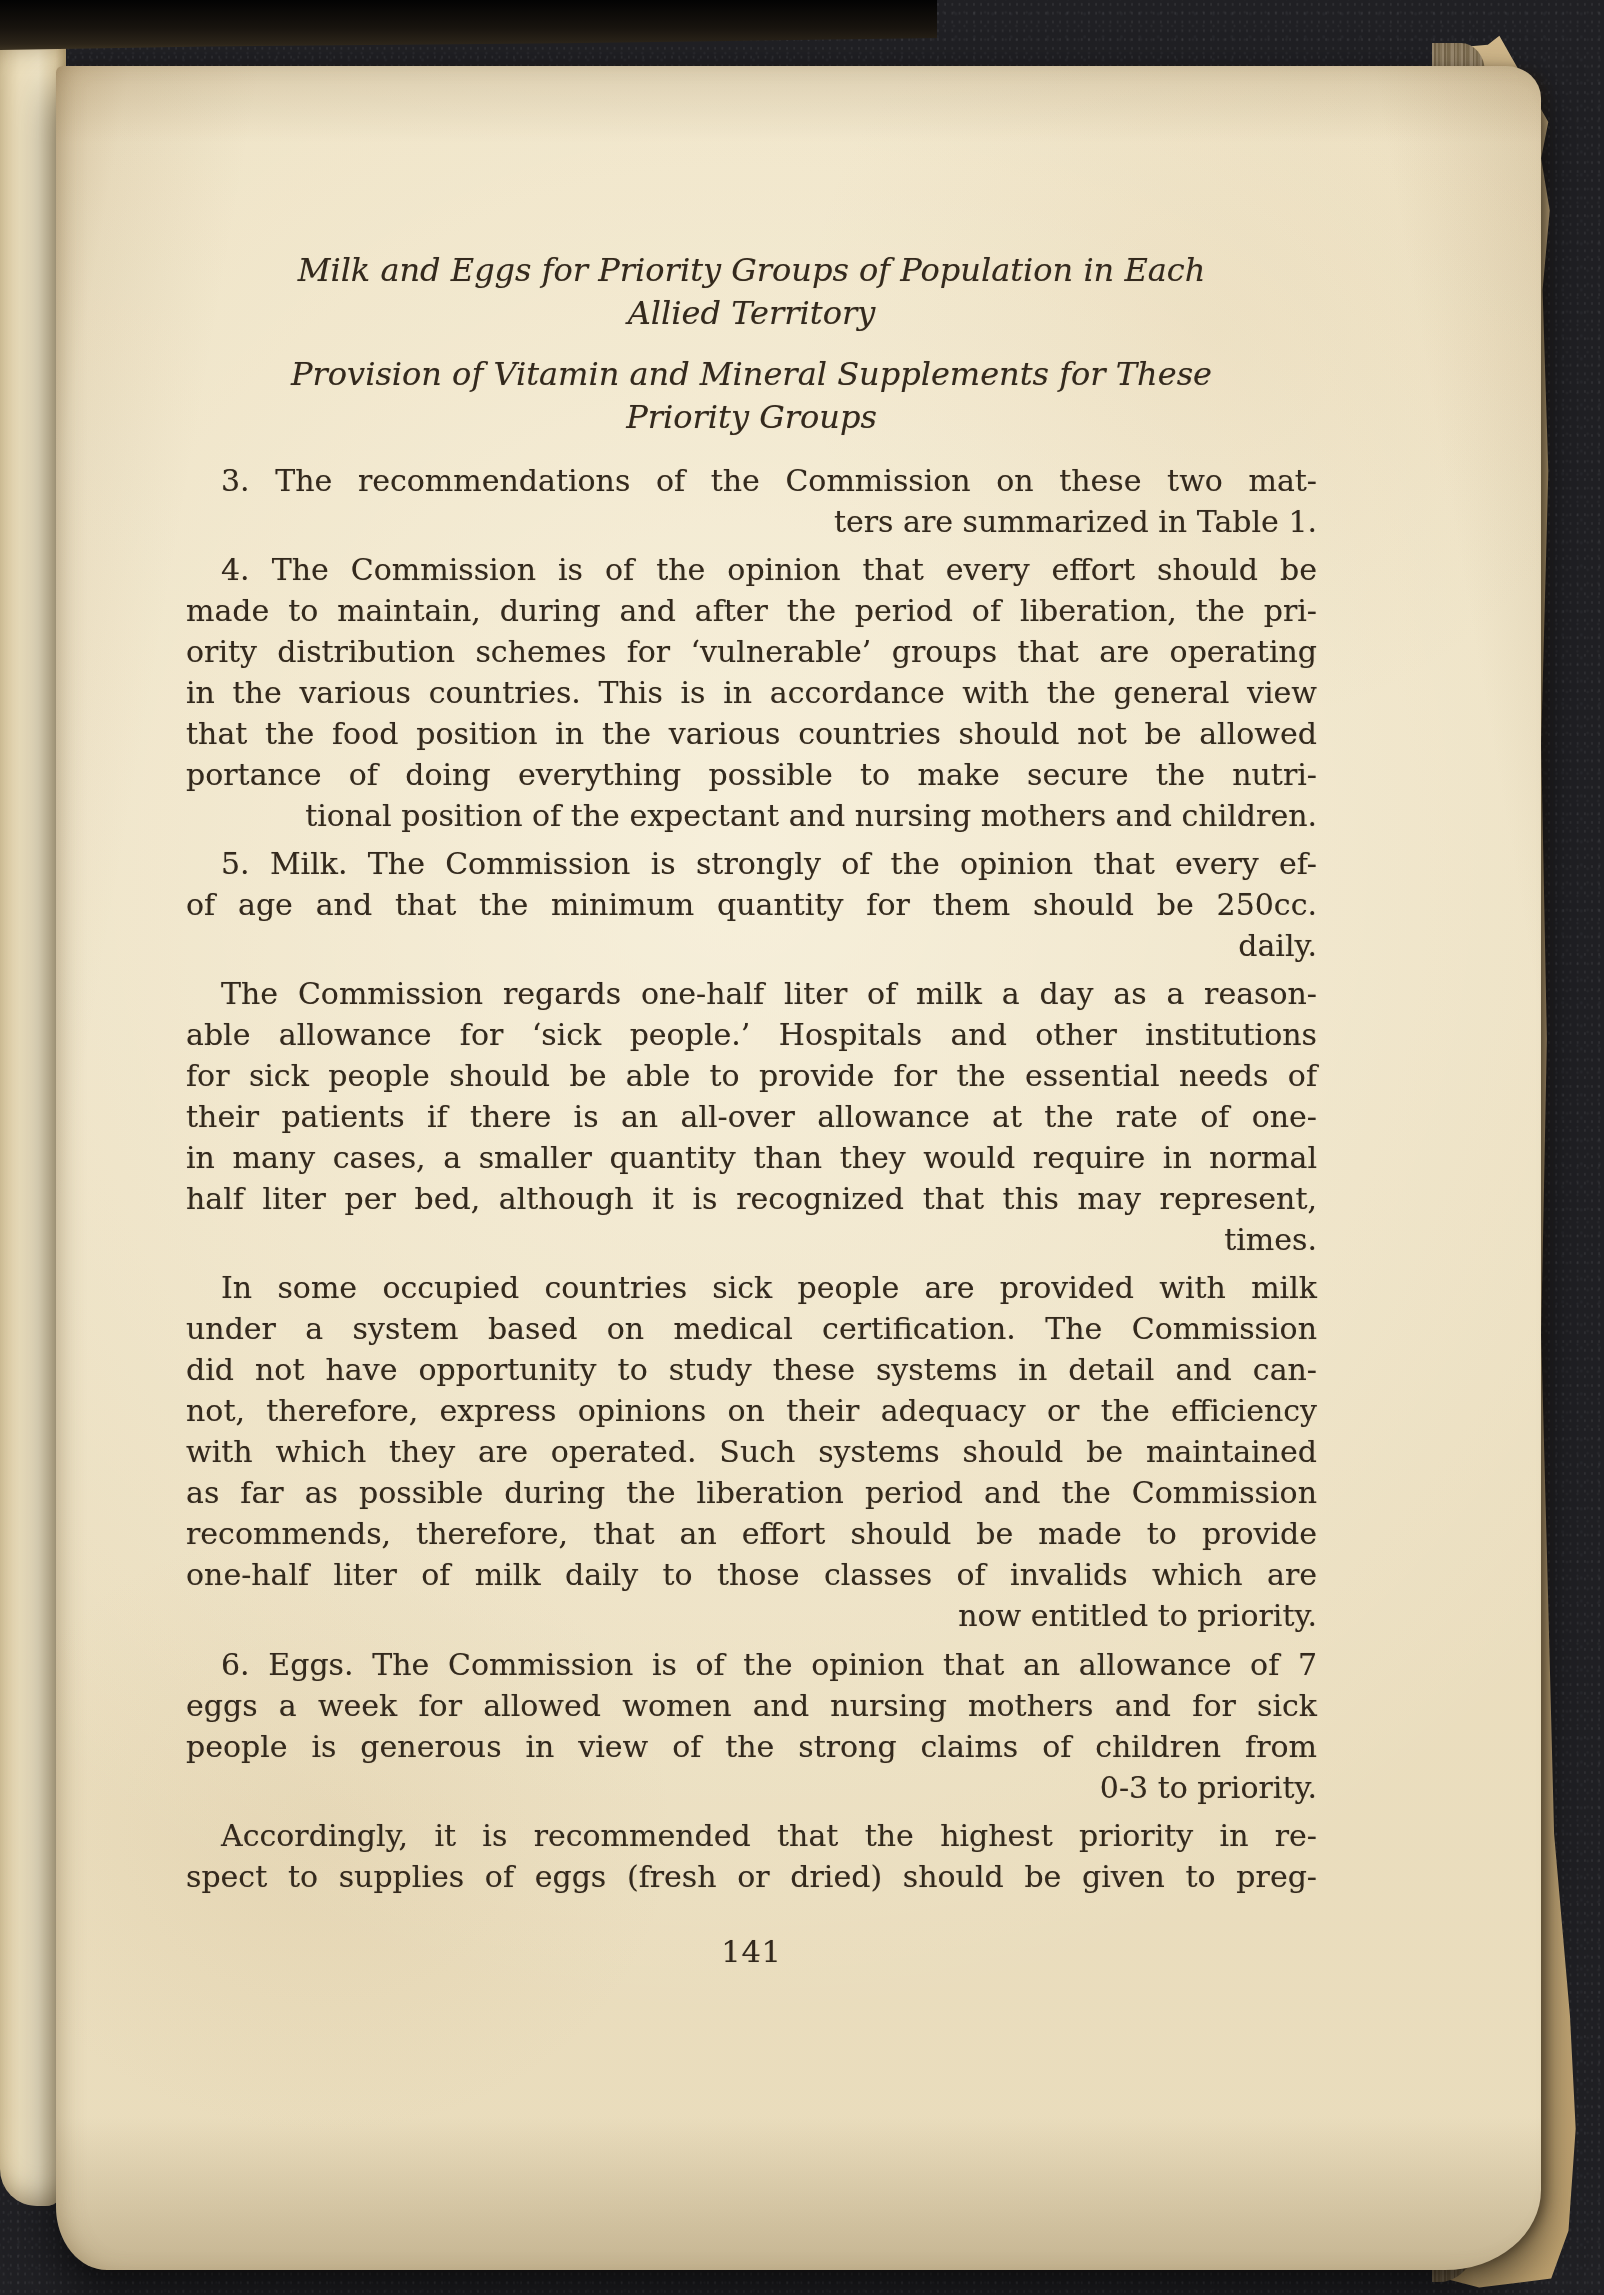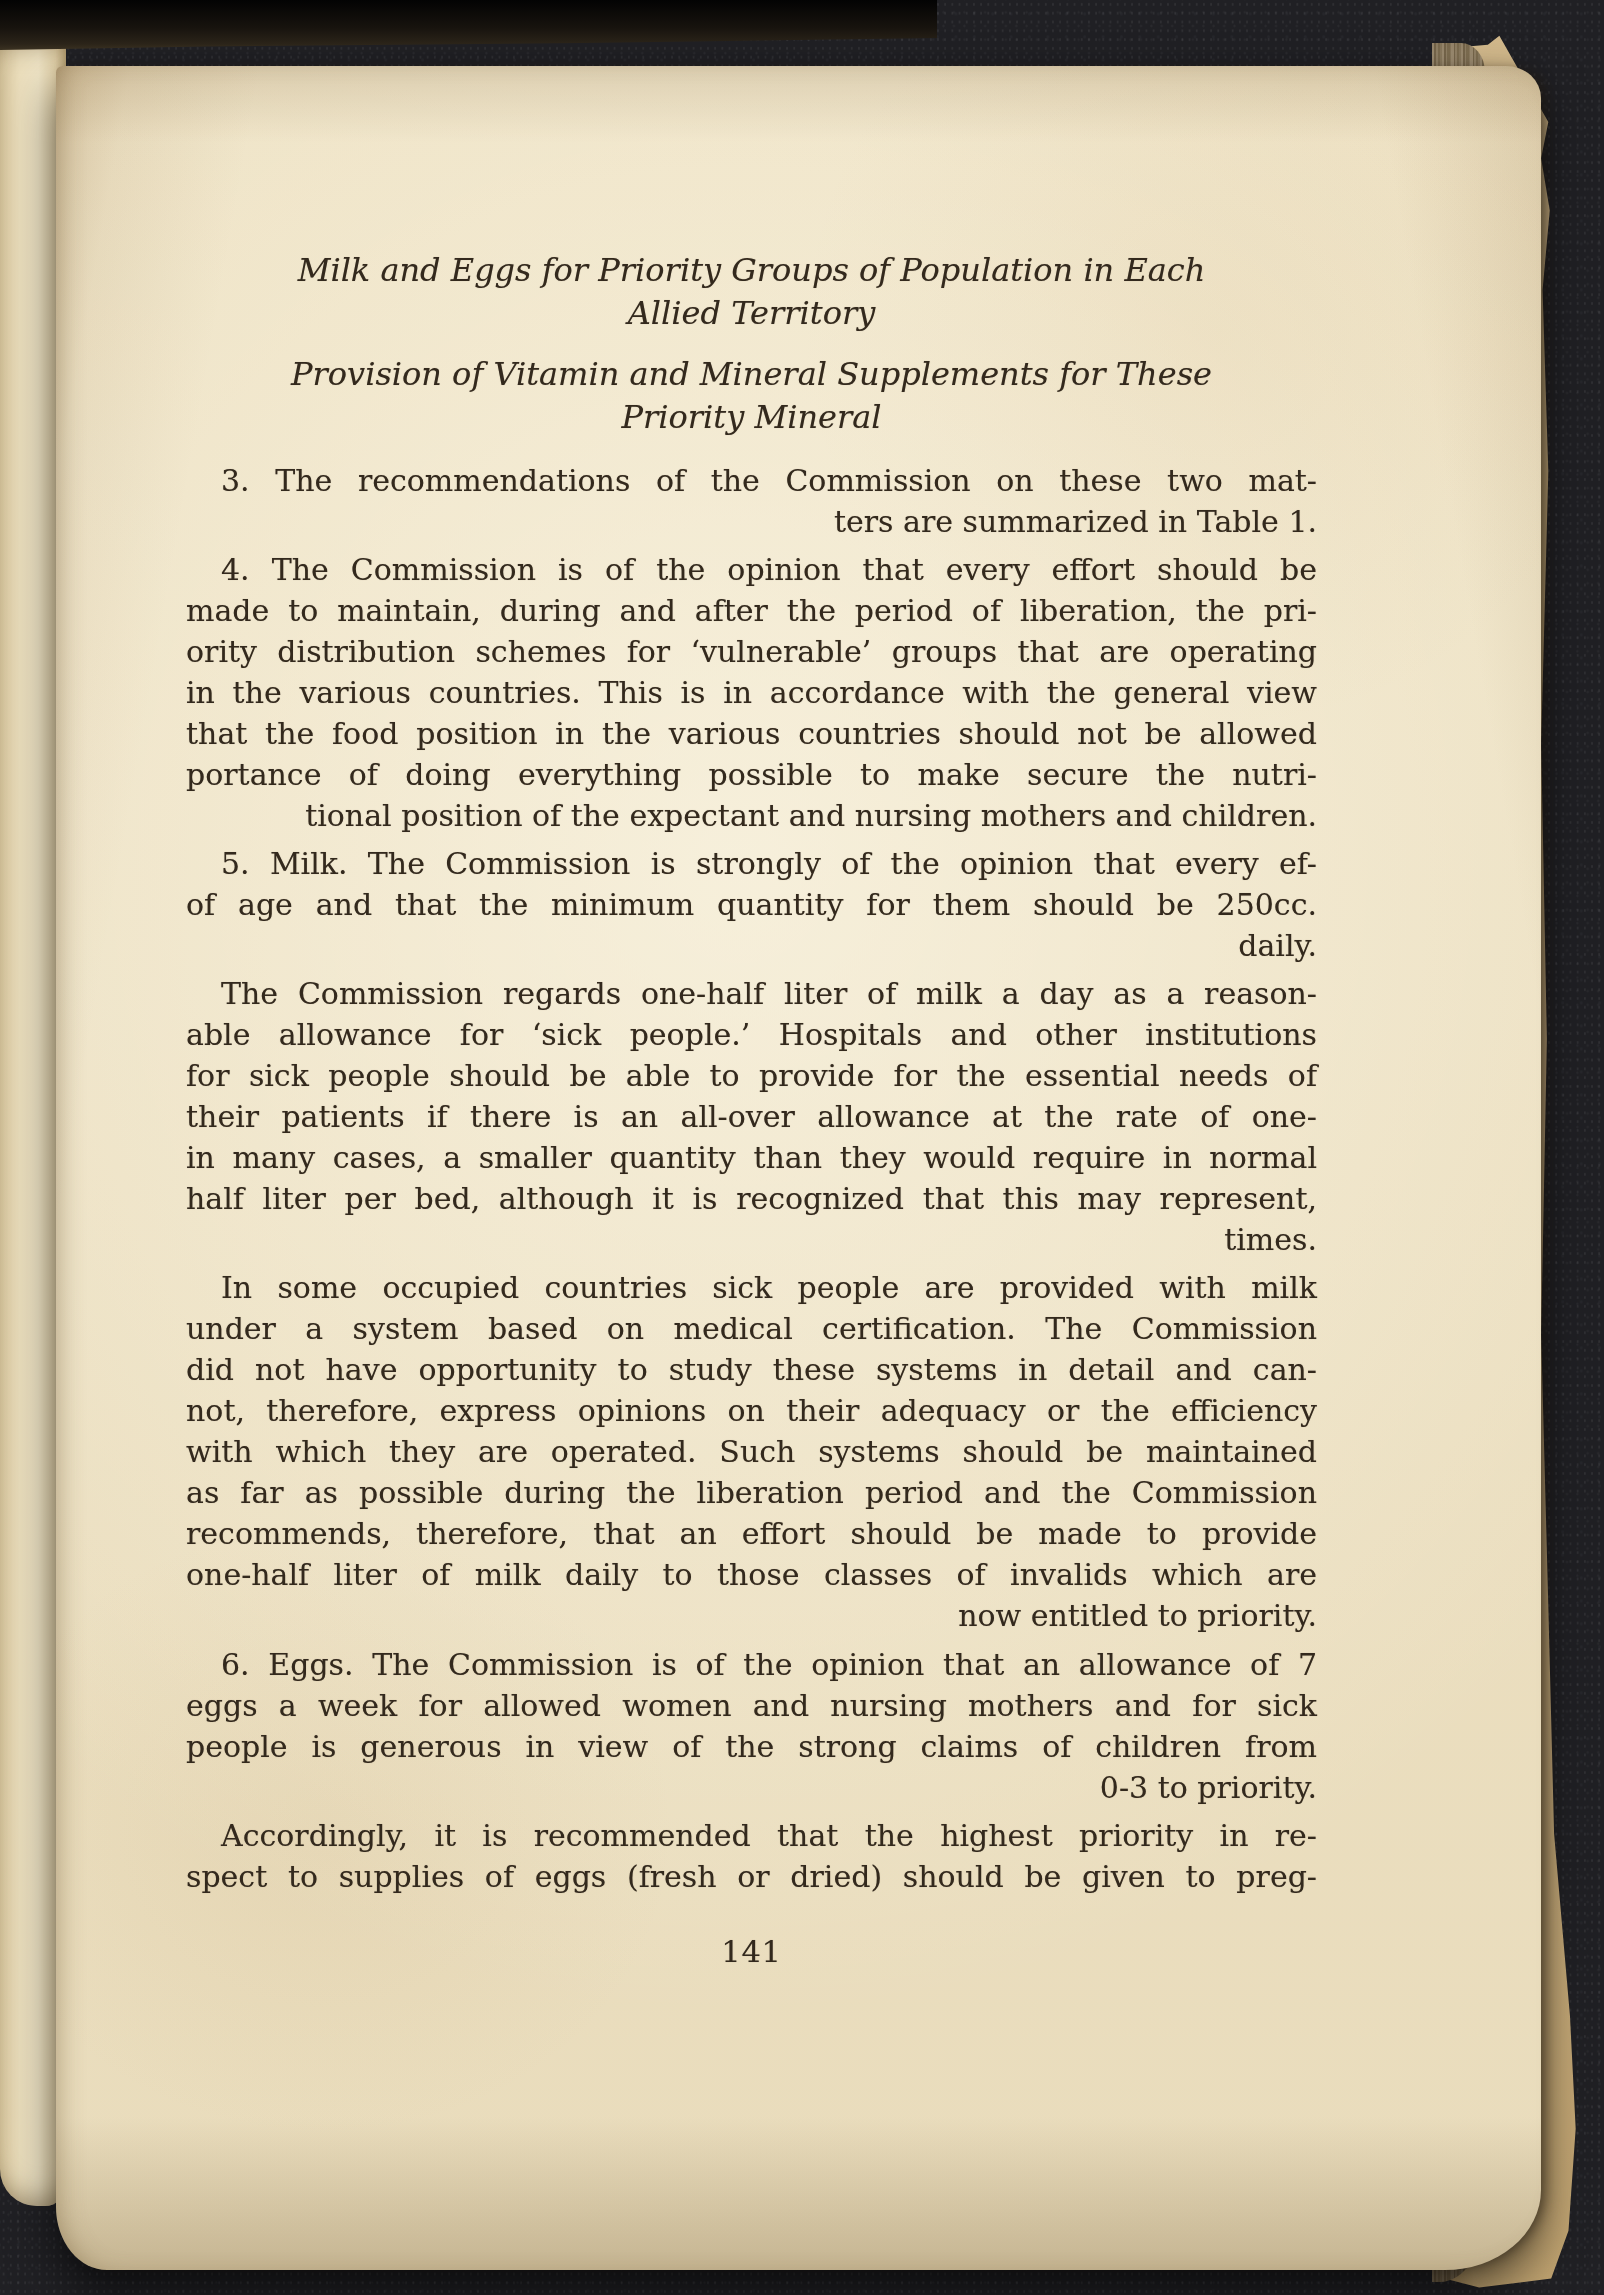--- a/index.html
+++ b/index.html
@@ -109,21 +109,21 @@
 
 <div class="page">
   <div class="text-block">
     <div class="headings">
         <div class="heading">
           <div class="h-line">Milk and Eggs for Priority Groups of Population in Each</div>
           <div class="h-line">Allied Territory</div>
         </div>
         <div class="heading">
           <div class="h-line">Provision of Vitamin and Mineral Supplements for These</div>
-          <div class="h-line">Priority Mineral</div>
+          <div class="h-line">Priority Groups</div>
         </div>
       </div>
     <div class="body-copy">
         <div class="paragraph">
           <div class="line j indent"><span>3. The recommendations of the Commission on these two mat-</span></div>
           <div class="line"><span>ters are summarized in Table 1.</span></div>
         </div>
         <div class="paragraph">
           <div class="line j indent"><span>4. The Commission is of the opinion that every effort should be</span></div>
           <div class="line j"><span>made to maintain, during and after the period of liberation, the pri-</span></div>

